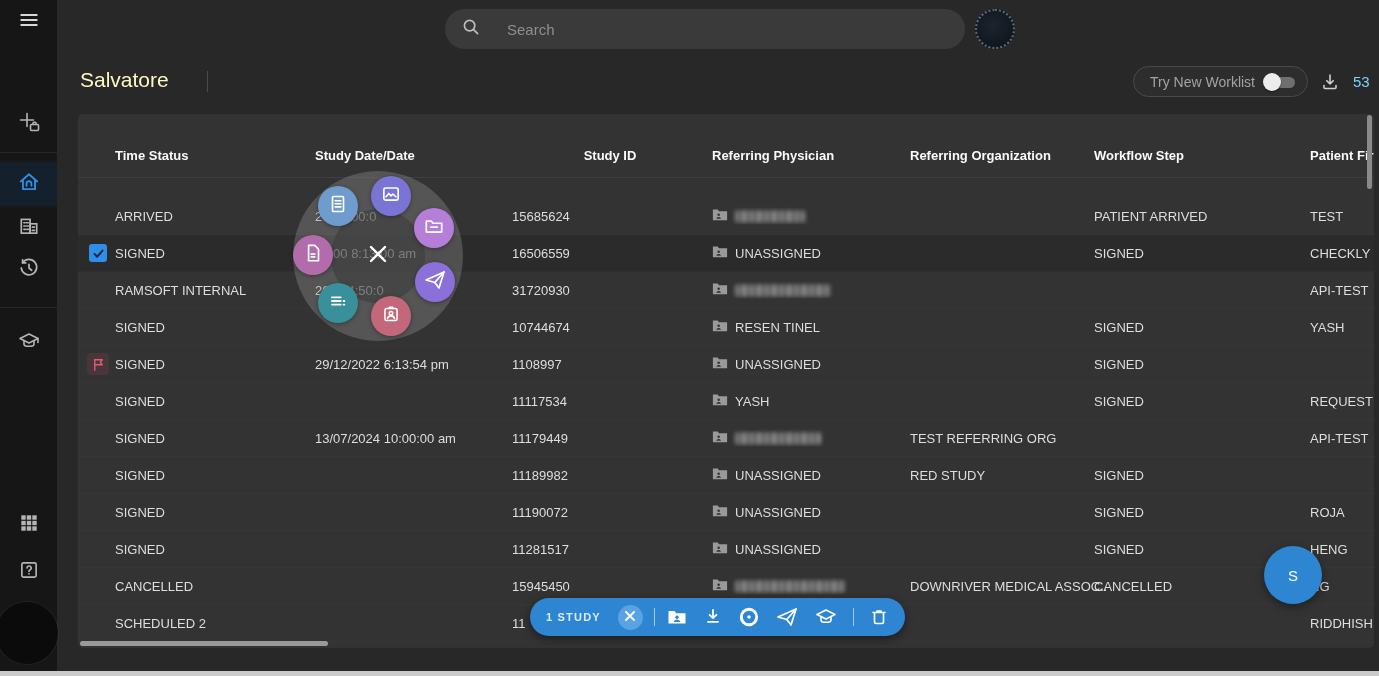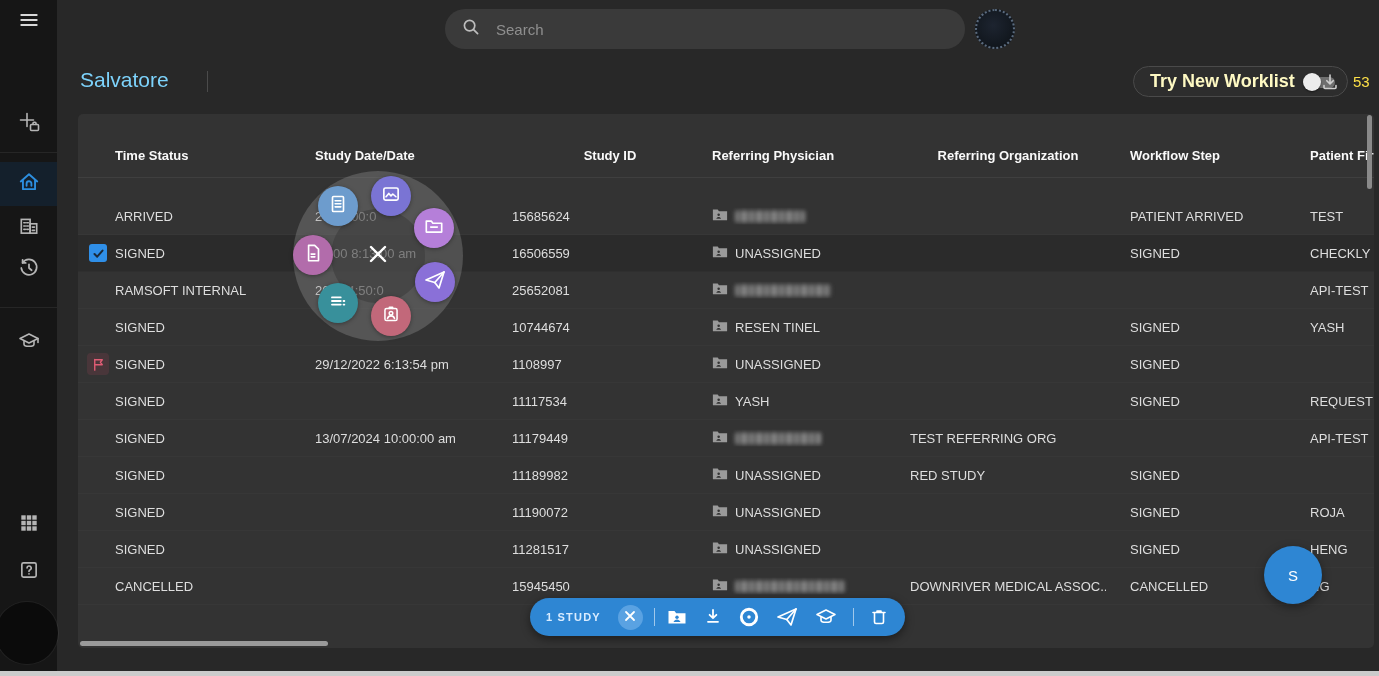--- a/index.html
+++ b/index.html
@@ -21,63 +21,63 @@
   .sb-item.active { background:#14202c; color:#2d8fe0; }
   .sb-hair { position:absolute; left:0; width:57px; height:1px; background:rgba(255,255,255,.07); }
   .sb-avatar {
     position:absolute; left:-4px; top:602px; width:62px; height:62px; border-radius:50%;
     background:#0b0b0b; box-shadow:0 0 0 1px rgba(255,255,255,.05);
   }
   
   .search-pill {
     position:absolute; left:445px; top:9px; width:520px; height:40px;
     background:#3a3a3a; border-radius:20px; display:flex; align-items:center;
-    padding:0 16px; gap:15px; z-index:4;
+    padding:0 16px; gap:26px; z-index:4;
   }
   .search-pill input {
     background:transparent; border:none; outline:none; color:#cfcfcf;
     font-size:15px; font-family:"Liberation Sans",sans-serif; width:100%;
   }
   .search-pill input::placeholder { color:#8f8f8f; }
   .top-avatar {
     position:absolute; left:975px; top:9px; width:40px; height:40px; border-radius:50%;
     background:radial-gradient(circle at 45% 40%, #1d2430 0%, #141a22 55%, #0d1116 100%);
     border:2px dotted rgba(150,175,205,.55); z-index:4; cursor:pointer;
   }
   
-  .page-title { position:absolute; left:80px; top:68px; font-size:21px; font-weight:500; color:#7dd3fc; z-index:4; }
+  .page-title { position:absolute; left:80px; top:68px; font-size:21px; font-weight:500; color:#fef9c3; z-index:4; }
   .title-divider { position:absolute; left:207px; top:71px; width:1px; height:21px; background:#4b4b4b; z-index:4; }
   .try-pill {
     position:absolute; left:1133px; top:66px; height:31px; border-radius:16px;
     border:1px solid #4a4a4a; display:flex; align-items:center; gap:8px;
     padding:0 12px 0 16px; z-index:4; cursor:pointer; background:#2d2d2d;
   }
-  .try-pill .lbl { font-size:18px; font-weight:700; color:#fef9c3; white-space:nowrap; }
+  .try-pill .lbl { font-size:14px; font-weight:400; color:#a3a3a3; white-space:nowrap; }
   .toggle { position:relative; width:32px; height:14px; }
   .toggle .track { position:absolute; left:4px; top:2px; width:28px; height:11px; border-radius:6px; background:#6f6f6f; }
   .toggle .knob { position:absolute; left:0; top:-2px; width:18px; height:18px; border-radius:50%; background:#ececec; box-shadow:0 1px 2px rgba(0,0,0,.5); }
   .hdr-dl { position:absolute; left:1320px; top:72px; color:#cfcfcf; z-index:4; cursor:pointer; }
-  .hdr-count { position:absolute; left:1353px; top:73px; font-size:15px; color:#fde047; z-index:4; }
+  .hdr-count { position:absolute; left:1353px; top:73px; font-size:15px; color:#7dd3fc; z-index:4; }
   
   .table {
     position:absolute; left:78px; top:114px; width:1296px; height:534px;
     background:#333333; border-radius:5px; overflow:hidden; z-index:2;
   }
   .thead { position:absolute; left:0; top:0; width:100%; height:64px; border-bottom:1px solid rgba(255,255,255,.06); }
   .th { position:absolute; top:34px; font-size:13px; font-weight:700; color:#fafafa; white-space:nowrap; cursor:pointer; }
   .tbody { position:absolute; left:0; top:84px; width:100%; }
   .tr { position:relative; width:100%; height:37px; border-bottom:1px solid rgba(255,255,255,.025); cursor:pointer; }
   .tr.selected { background:#2b2b2b; }
   .td { position:absolute; top:50%; transform:translateY(-50%); font-size:13px; color:#dedede; white-space:nowrap; display:flex; align-items:center; gap:7px; }
   .c-status { left:37px; width:196px; overflow:hidden; }
   .c-date   { left:237px; width:193px; overflow:hidden; }
   .c-id     { left:434px; width:196px; overflow:hidden;text-align:center; }
   .c-phys   { left:634px; width:194px; overflow:hidden; }
-  .c-org    { left:832px; width:196px; overflow:hidden;text-align:center; }
-  .c-wf     { left:1052px; width:196px; overflow:hidden; }
+  .c-org    { left:832px; width:196px; overflow:hidden; }
+  .c-wf     { left:1016px; width:196px; overflow:hidden; }
   .c-pat    { left:1232px; width:70px; overflow:hidden; }
   .gutter { position:absolute; left:8px; top:50%; transform:translateY(-50%); width:24px; height:24px; display:flex; align-items:center; justify-content:center; }
   .checkbox { width:18px; height:18px; border-radius:3px; background:#2f8fe8; display:flex; align-items:center; justify-content:center; cursor:pointer; }
   .flagwrap { width:22px; height:22px; border-radius:4px; background:rgba(215,80,105,.14); display:flex; align-items:center; justify-content:center; color:#e05d75; }
   .blur-smudge { display:inline-block; height:12px; border-radius:2px; filter:blur(2.2px); opacity:.85;
     background:repeating-linear-gradient(90deg,#8d8d8d 0 4px,#5c5c5c 4px 7px,#a0a0a0 7px 11px,#696969 11px 15px); }
   .phys-icon { color:#9a9a9a; flex:0 0 auto; }
   .hscroll { position:absolute; left:2px; bottom:2px; width:248px; height:5px; border-radius:3px; background:#9a9a9a; cursor:pointer; }
   .vscroll { position:absolute; right:2px; top:1px; width:5px; height:74px; border-radius:3px; background:#8a8a8a; cursor:pointer; }
   
@@ -267,21 +267,21 @@
           <span>UNASSIGNED</span>
         </div>
         <div class="td c-org"></div>
         <div class="td c-wf">SIGNED</div>
         <div class="td c-pat">CHECKLY</div>
       </div>
       <div class="tr">
         <div class="gutter"></div>
         <div class="td c-status">RAMSOFT INTERNAL</div>
         <div class="td c-date">2025 4:50:0</div>
-        <div class="td c-id">25652081</div>
+        <div class="td c-id">31720930</div>
         <div class="td c-phys">
           <span class="phys-icon"><svg width="16" height="14" viewBox="0 0 18 15" fill="currentColor">
               <path d="M1 2h5.4l1.4 1.8H17V14H1z"></path>
               <circle cx="7.5" cy="7.8" r="1.4" fill="#333"></circle>
               <path d="M4.8 12.3c.5-1.4 1.6-2.1 2.7-2.1s2.2.7 2.7 2.1z" fill="#333"></path>
             </svg></span>
           <span class="blur-smudge" style="width: 96px;"></span>
         </div>
         <div class="td c-org"></div>
         <div class="td c-wf"></div>
@@ -422,20 +422,30 @@
           <span class="phys-icon"><svg width="16" height="14" viewBox="0 0 18 15" fill="currentColor">
               <path d="M1 2h5.4l1.4 1.8H17V14H1z"></path>
               <circle cx="7.5" cy="7.8" r="1.4" fill="#333"></circle>
               <path d="M4.8 12.3c.5-1.4 1.6-2.1 2.7-2.1s2.2.7 2.7 2.1z" fill="#333"></path>
             </svg></span>
           <span class="blur-smudge" style="width: 110px;"></span>
         </div>
         <div class="td c-org">DOWNRIVER MEDICAL ASSOC...</div>
         <div class="td c-wf">CANCELLED</div>
         <div class="td c-pat">NG</div>
+      </div>
+      <div class="tr">
+        <div class="gutter"></div>
+        <div class="td c-status">SCHEDULED 2</div>
+        <div class="td c-date"></div>
+        <div class="td c-id">11</div>
+        <div class="td c-phys"></div>
+        <div class="td c-org"></div>
+        <div class="td c-wf"></div>
+        <div class="td c-pat">RIDDHISH</div>
       </div>
     </div>
   <div class="hscroll"></div>
   <div class="vscroll"></div>
 </div>
 
 <div class="radial">
   <div class="radial-outer"></div>
   <div class="radial-inner"></div>
   <div class="radial-close">

